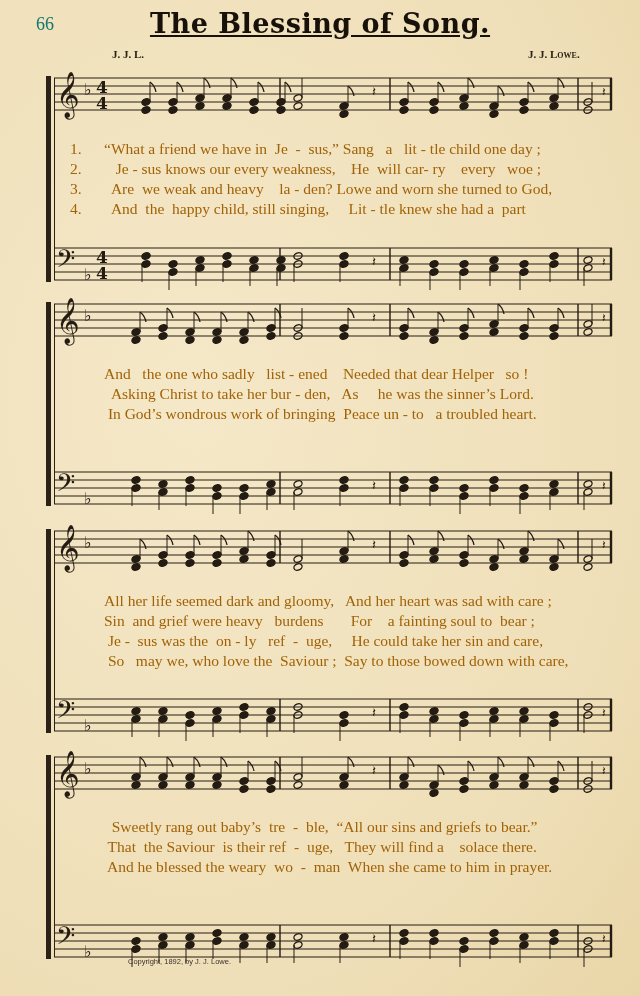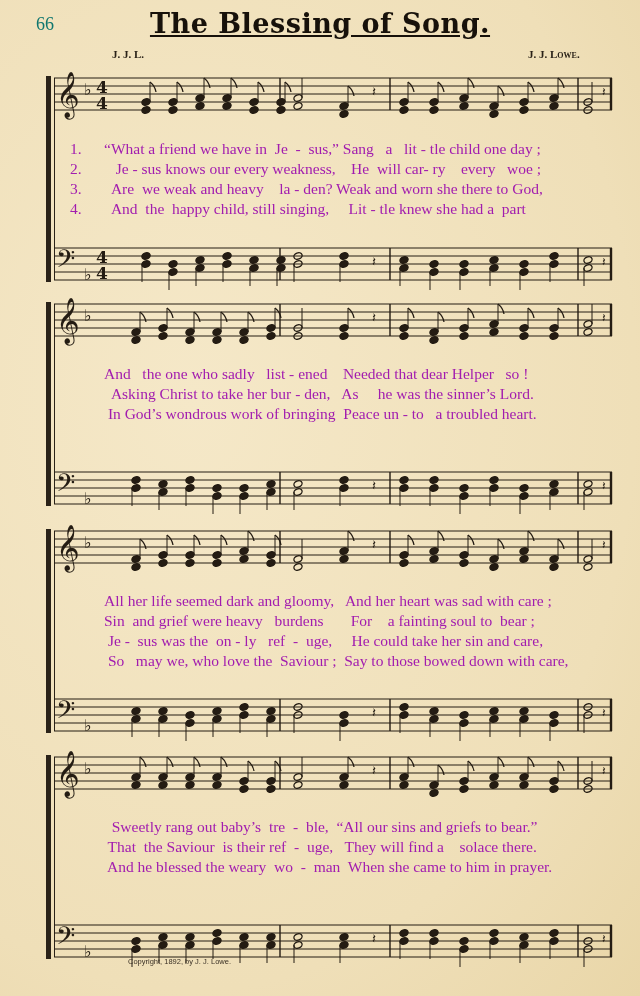--- a/index.html
+++ b/index.html
@@ -31,21 +31,21 @@
   .brace-bar {
     position: absolute; left: 0; width: 5px; background: #2a2218;
   }
   .brace-thin { position: absolute; left: 8px; width: 1px; background: #2a2218; }
   .staff { position: absolute; left: 8px; width: 558px; height: 32px; }
   .staff svg { position: absolute; left: 0; top: 0; overflow: visible; }
 
   .lyrics {
     position: absolute; left: 24px; width: 560px;
     font-family: "Liberation Serif", serif; font-size: 15.5px; line-height: 20px;
-    color: #a21caf;
+    color: #a16207;
   }
   .lyric-line { white-space: pre; height: 20px; }
   .verse-num { display: inline-block; width: 34px; }
 
   .copyright {
     position: absolute; left: 128px; top: 957px;
     font-family: "Liberation Sans", sans-serif; font-size: 7.5px; font-weight: normal; color: #3a3025;
   }
 </style>
 </head>
@@ -133,21 +133,21 @@
           <ellipse cx="534" cy="24" rx="4.2" ry="3.1" transform="rotate(-20 534 24)" fill="none" stroke="#241c13" stroke-width="1.3"></ellipse>
           <ellipse cx="534" cy="32" rx="4.2" ry="3.1" transform="rotate(-20 534 32)" fill="none" stroke="#241c13" stroke-width="1.3"></ellipse>
           <line x1="538" y1="24" x2="538" y2="4" stroke="#241c13" stroke-width="1"></line>
           <text x="548" y="18" font-size="12" font-family="DejaVu Sans, sans-serif" fill="#241c13">𝄽</text>
           <line x1="557" y1="0" x2="557" y2="32" stroke="#241c13" stroke-width="2.4"></line>
         </svg>
       </div>
     <div class="lyrics" style="top:73px">
         <div class="lyric-line"><span class="verse-num">1.</span><span>“What a friend we have in  Je  -  sus,” Sang   a   lit - tle child one day ;</span></div>
         <div class="lyric-line"><span class="verse-num">2.</span><span>   Je - sus knows our every weakness,    He  will car- ry    every   woe ;</span></div>
-        <div class="lyric-line"><span class="verse-num">3.</span><span>  Are  we weak and heavy    la - den? Weak and worn she there to God,</span></div>
+        <div class="lyric-line"><span class="verse-num">3.</span><span>  Are  we weak and heavy    la - den? Lowe and worn she turned to God,</span></div>
         <div class="lyric-line"><span class="verse-num">4.</span><span>  And  the  happy child, still singing,     Lit - tle knew she had a  part</span></div>
       </div>
     <div class="staff" style="top:182px">
         <svg width="558" height="40" viewBox="0 0 558 40">
           <line x1="0" y1="0" x2="558" y2="0" stroke="#241c13" stroke-width="1"></line>
           <line x1="0" y1="8" x2="558" y2="8" stroke="#241c13" stroke-width="1"></line>
           <line x1="0" y1="16" x2="558" y2="16" stroke="#241c13" stroke-width="1"></line>
           <line x1="0" y1="24" x2="558" y2="24" stroke="#241c13" stroke-width="1"></line>
           <line x1="0" y1="32" x2="558" y2="32" stroke="#241c13" stroke-width="1"></line>
           <text x="2" y="24" font-size="30" font-family="DejaVu Sans, sans-serif" fill="#241c13">𝄢</text>

